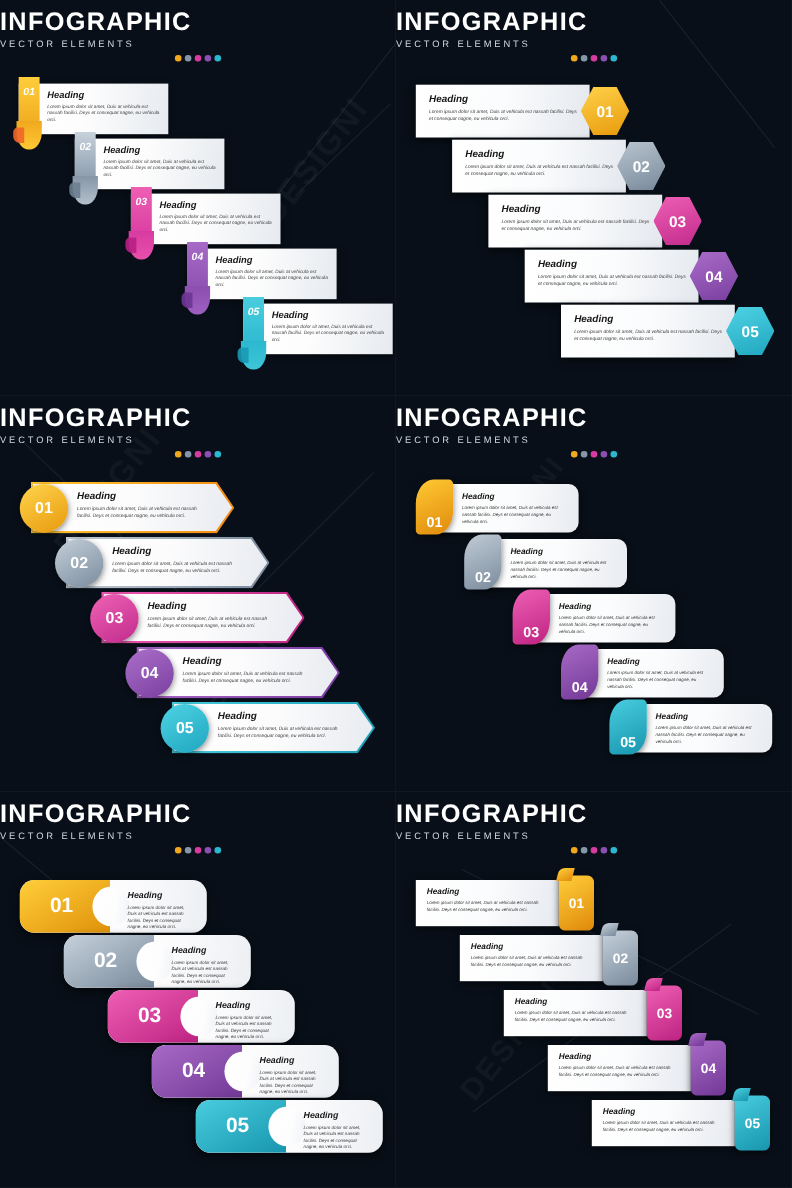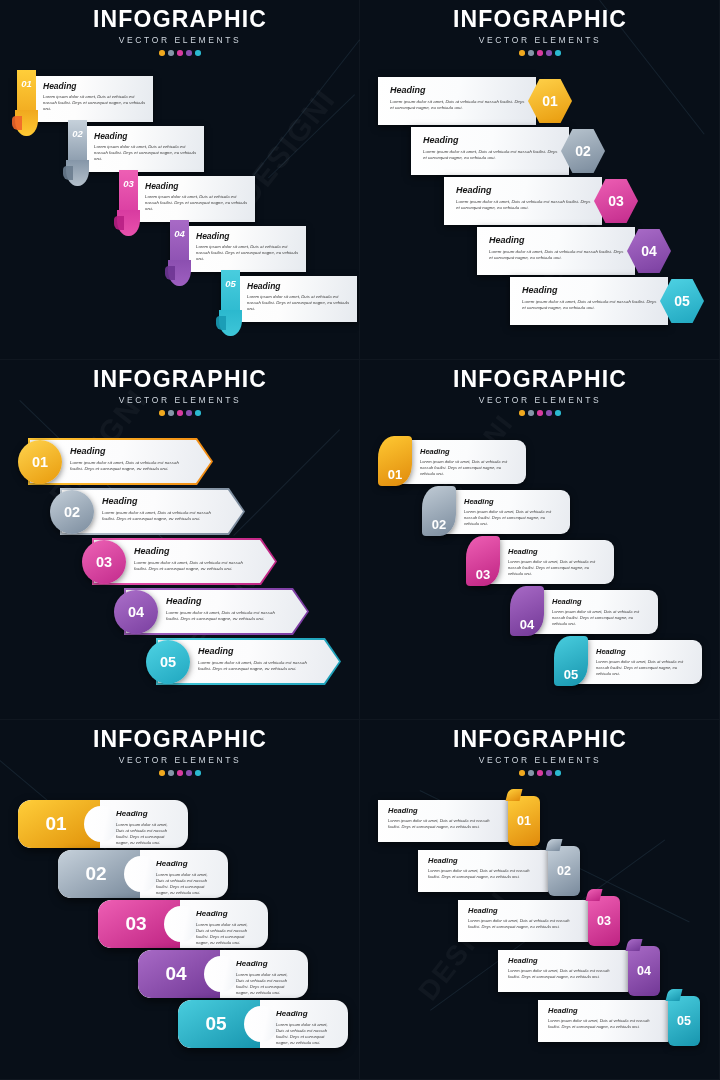--- a/index.html
+++ b/index.html
@@ -27,21 +27,21 @@
   }
   .panel{ position:relative; overflow:hidden; }
   .panel::after{
     content:""; position:absolute; inset:0;
     border-right:1px solid rgba(255,255,255,.035);
     border-bottom:1px solid rgba(255,255,255,.035);
     pointer-events:none;
   }
 
   
-  .hdr{ position:absolute; left:0; right:0; top:6px; text-align:center; }
+  .hdr{ position:absolute; left:0; right:0; top:6px; }
   .hdr .t1{
     color:#fff; font-size:23px; font-weight:700; letter-spacing:1.2px;
     font-family:"Liberation Sans", sans-serif;
   }
   .hdr .t2{
     color:#cfd6de; font-size:8.5px; letter-spacing:2.6px; margin-top:2px;
   }
   .dots{ margin-top:5px; display:flex; gap:3.5px; justify-content:center; }
   .dots i{ width:5.5px; height:5.5px; border-radius:50%; display:block; }
 

